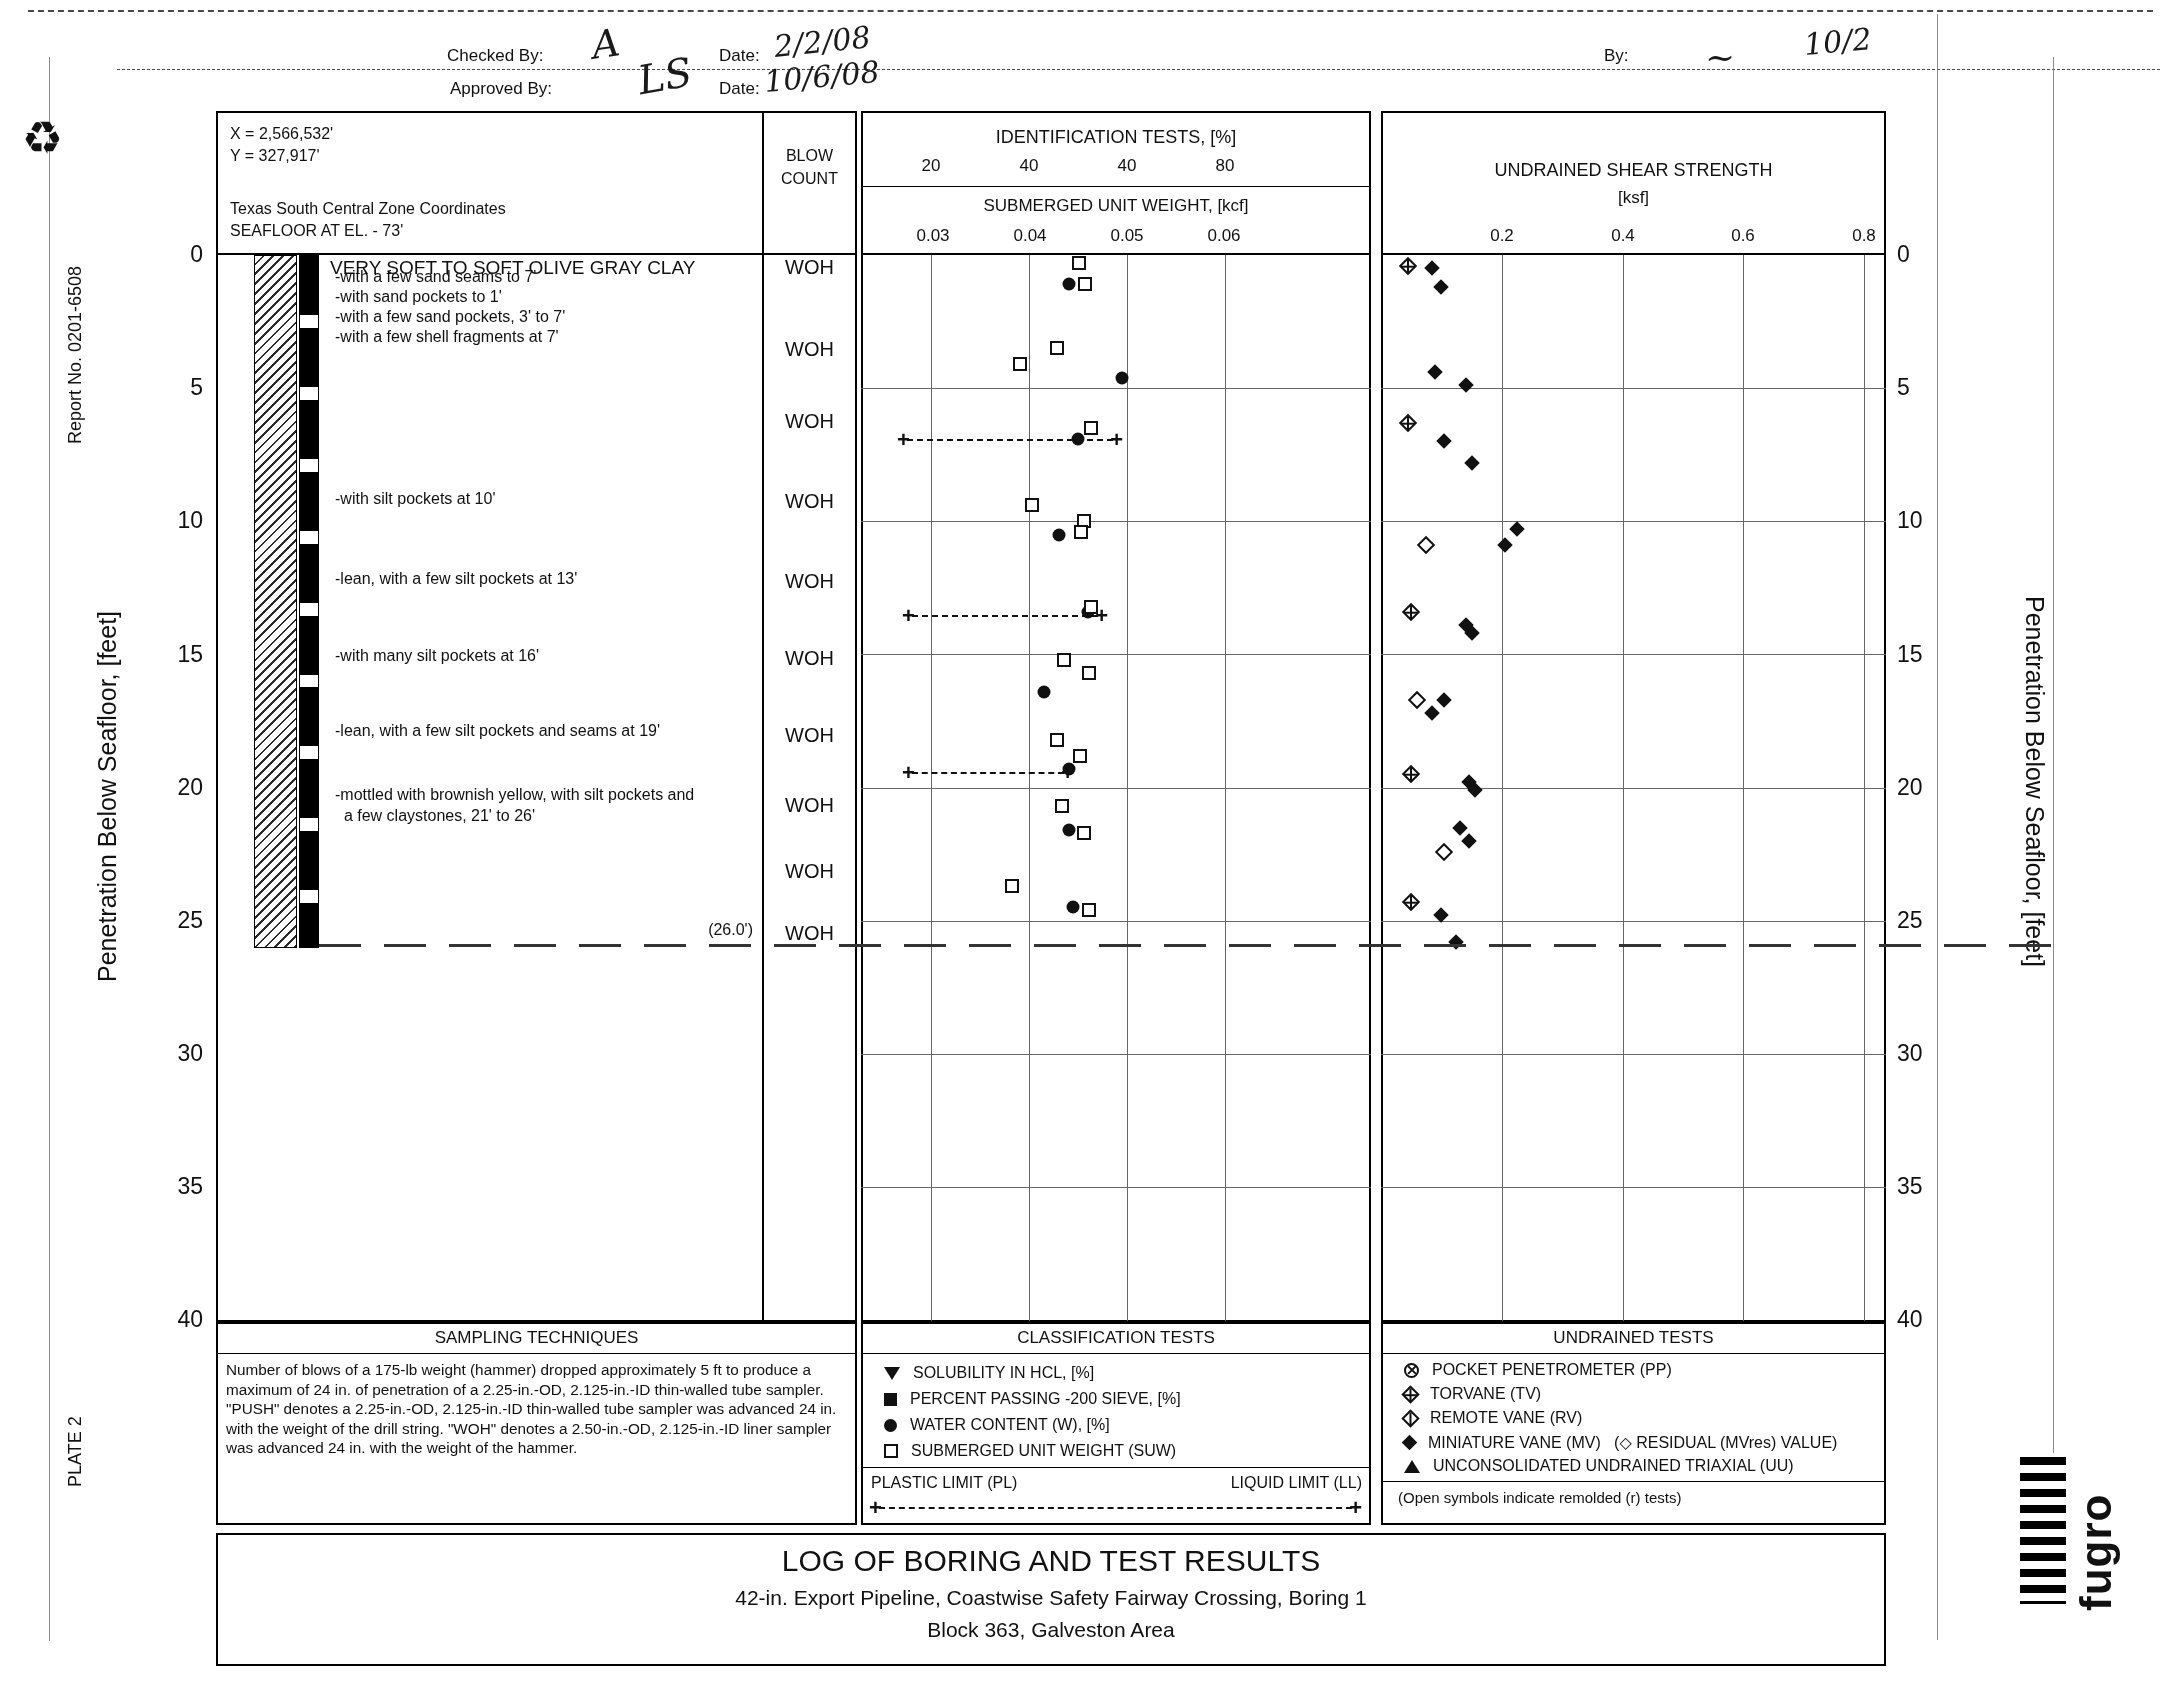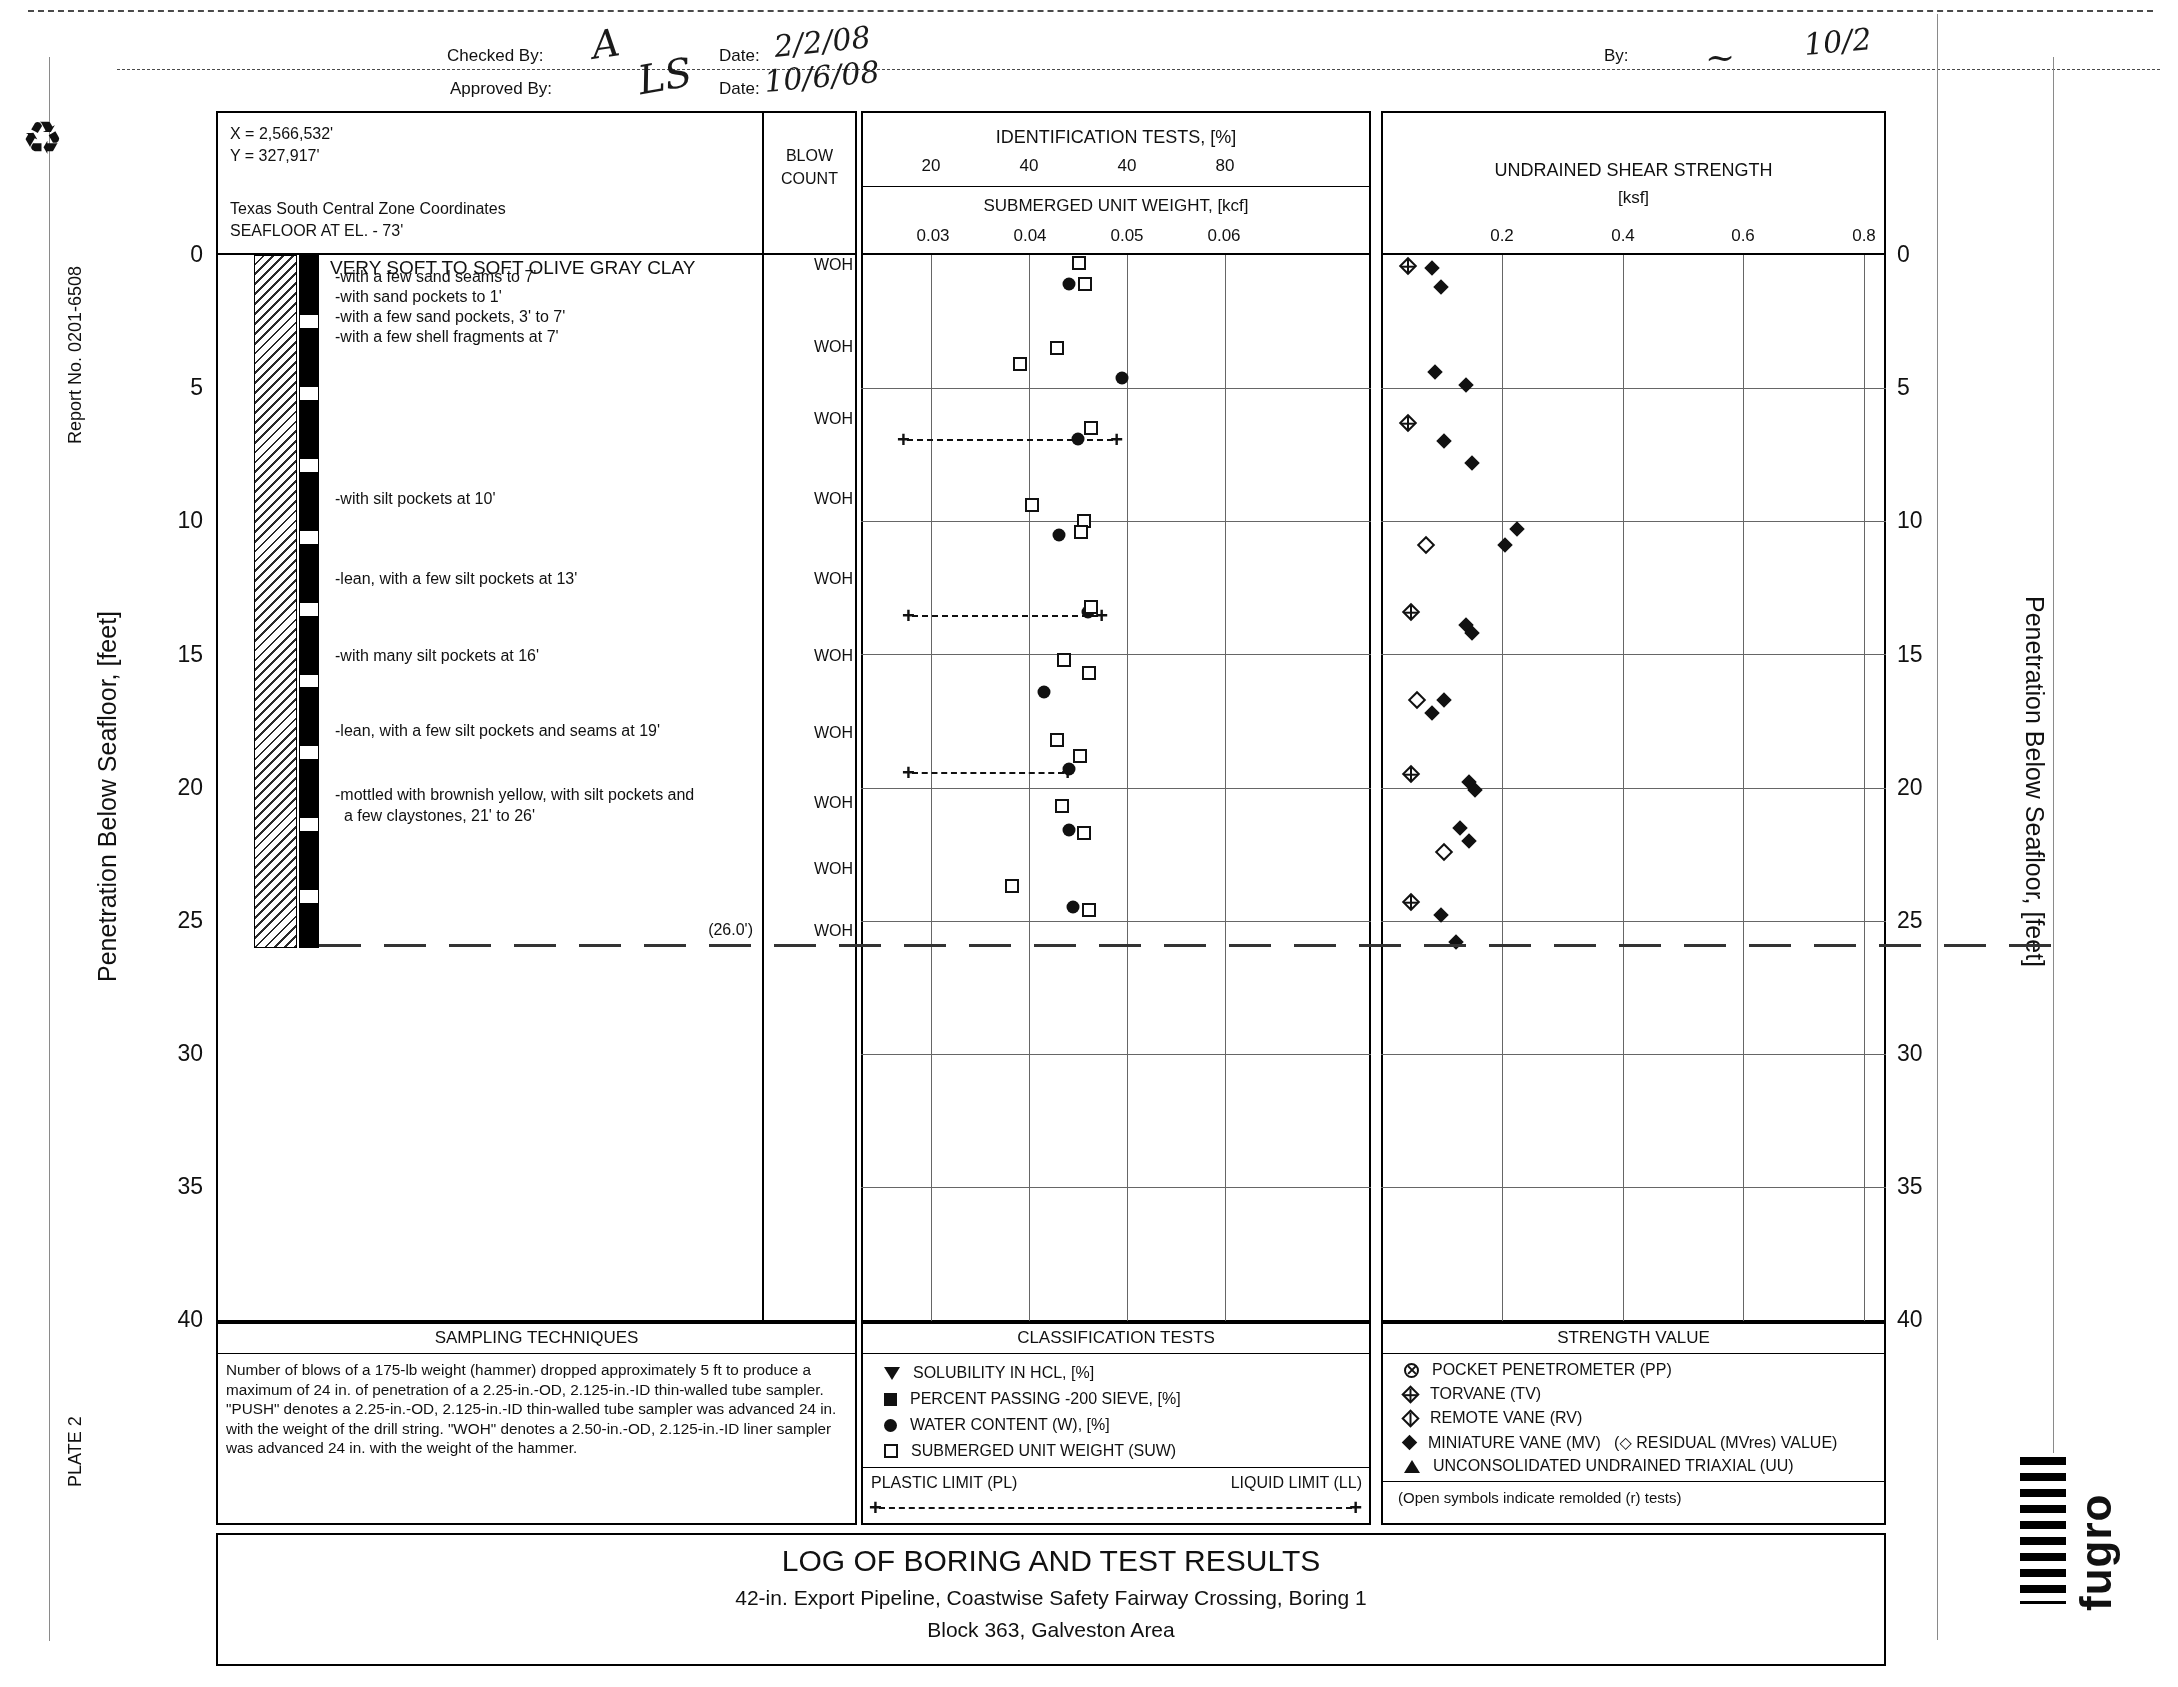--- a/index.html
+++ b/index.html
@@ -15,21 +15,21 @@
   .lbl{position:absolute;font-size:17px;white-space:nowrap;}
   .small{font-size:16px;}
   .center{text-align:center;}
   .hand{position:absolute;font-family:"DejaVu Serif",serif;font-style:italic;color:#1a1a1a;white-space:nowrap;}
   .vtext{position:absolute;transform-origin:0 0;white-space:nowrap;}
   .depth-col{position:absolute;top:255px;height:1079px;width:59px;}
   .depth-num{position:absolute;width:100%;font-size:23px;}
   #depth-left .depth-num{text-align:right;}
   #depth-right .depth-num{text-align:left;}
   .note{position:absolute;left:0;font-size:16px;white-space:pre;}
-  .woh{position:absolute;width:100%;text-align:center;font-size:16px;padding-left:24px;}
+  .woh{position:absolute;width:100%;text-align:center;font-size:20px;}
   .sample-bar{position:absolute;left:0;width:100%;background:#000;}
   .tickrow{position:absolute;height:22px;}
   .tick{position:absolute;transform:translateX(-50%);font-size:17px;}
   .plot{position:absolute;}
   .hgrid{position:absolute;left:0;right:0;height:0;border-top:1px solid #666;}
   .vgrid{position:absolute;top:0;bottom:0;width:0;border-left:1px solid #666;}
   .pt{position:absolute;transform:translate(-50%,-50%);}
   .pt.filled-circle{width:13px;height:13px;border-radius:50%;background:#111;}
   .pt.open-square{width:10px;height:10px;border:2px solid #111;background:#fff;}
   .pt.filled-diamond{width:11px;height:11px;background:#111;transform:translate(-50%,-50%) rotate(45deg);}
@@ -304,21 +304,21 @@
       <div class="lrow">
         <div class="lsym open-square"></div>
         <div class="llabel">SUBMERGED UNIT WEIGHT (SUW)</div>
       </div>
     </div>
   <div class="line-h" style="left:861px;top:1467px;width:510px;"></div>
   <div class="lbl" style="left:871px;top:1474px;font-size:16px;">PLASTIC LIMIT (PL)</div>
   <div class="lbl" style="left:1168px;top:1474px;width:194px;text-align:right;font-size:16px;">LIQUID LIMIT (LL)</div>
   <div class="range" style="left:879px;top:1507px;width:473px;"></div>
 
-  <div class="lbl center" style="left:1381px;top:1328px;width:505px;font-size:17px;">STRENGTH VALUE</div>
+  <div class="lbl center" style="left:1381px;top:1328px;width:505px;font-size:17px;">UNDRAINED TESTS</div>
   <div class="line-h" style="left:1381px;top:1353px;width:505px;border-top-width:1.5px;"></div>
   <div class="abs" id="strength-items" style="left:1404px;top:1358px;width:475px;">
       <div class="lrow" style="height: 24px;">
         <div class="lsym circle-x"></div>
         <div class="llabel">POCKET PENETROMETER (PP)</div>
       </div>
       <div class="lrow" style="height: 24px;">
         <div class="lsym torvane"></div>
         <div class="llabel">TORVANE (TV)</div>
       </div>

